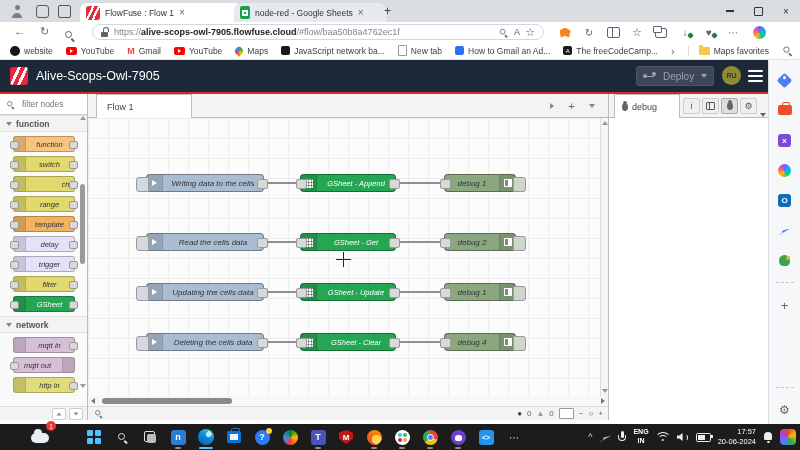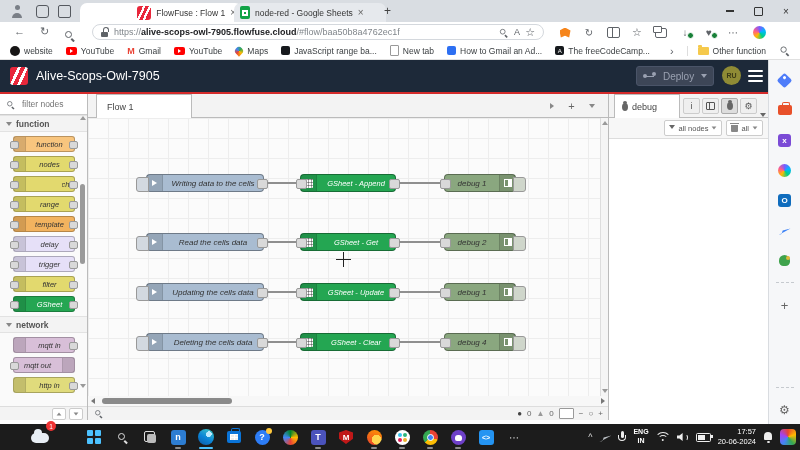--- a/index.html
+++ b/index.html
@@ -208,21 +208,21 @@
 </style>
 </head>
 <body>
 
 <div class="screen">
 
   <div class="tabstrip">
     <span class="person abs" style="left:10px;top:4px;"></span>
     <span class="ws-ico abs" style="left:36px;top:5px;"></span>
     <span class="ws-ico abs" style="left:58px;top:5px;border-radius:2px;"></span>
-    <div class="tab active" style="left:80px;width:150px;justify-content:flex-end;">
+    <div class="tab active" style="left:80px;width:150px;">
       <span class="ff-logo"></span>
       <span class="ttl">FlowFuse : Flow 1</span>
       <span class="tclose">×</span>
     </div>
     <div class="tab inactive" style="left:234px;width:140px;">
       <span class="sheets"></span>
       <span class="ttl">node-red - Google Sheets</span>
       <span class="tclose">×</span>
     </div>
     <span class="abs" style="left:384px;top:4px;font-size:12px;color:#444;">+</span>
@@ -289,38 +289,38 @@
     <span class="bm">
         <span class="yt"></span>
         <span>YouTube</span>
       </span>
     <span class="bm">
         <span class="pin"></span>
         <span>Maps</span>
       </span>
     <span class="bm">
         <span class="sq-dark"></span>
-        <span>JavaScript range ba...</span>
+        <span>JavaScript network ba...</span>
       </span>
     <span class="bm">
         <span class="page-ico"></span>
         <span>New tab</span>
       </span>
     <span class="bm">
         <span class="sq-blue"></span>
         <span>How to Gmail an Ad...</span>
       </span>
     <span class="bm">
         <span class="sq-dark">A</span>
         <span>The freeCodeCamp...</span>
       </span>
     <span style="margin-left:auto;color:#5f6368;font-size:11px;">›</span>
     <span class="bm" style="border-left:1px solid #ddd;padding-left:10px;">
         <span class="folder"></span>
-        <span>Other function</span>
+        <span>Maps favorites</span>
       </span>
     <span class="mag" style="transform:scale(.9);"></span>
   </div>
 
   <div class="nr-header">
     <span class="ff-logo abs" style="left:10px;top:7px;width:18px;height:18px;"></span>
     <span class="nr-title">Alive-Scops-Owl-7905</span>
     <div class="deploy">
       <span class="dep-ico">
           <i></i>
@@ -348,21 +348,21 @@
           <span>function</span>
         </div>
       <div class="pitem" style="background-color: rgb(248, 197, 126);">
           <span class="picon"></span>
           <span class="plabel">function</span>
           <i class="pport l"></i>
           <i class="pport r"></i>
         </div>
       <div class="pitem" style="background-color: rgb(226, 217, 110);">
           <span class="picon"></span>
-          <span class="plabel">nodes</span>
+          <span class="plabel">switch</span>
           <i class="pport l"></i>
           <i class="pport r"></i>
         </div>
       <div class="pitem" style="background-color: rgb(226, 217, 110); gap: 36px;">
           <span class="picon"></span>
           <span class="plabel">change</span>
           <i class="pport l"></i>
           <i class="pport r"></i>
         </div>
       <div class="pitem" style="background-color: rgb(226, 217, 110);">
@@ -597,32 +597,20 @@
         <span class="sb-btn" style="right:68px;">i</span>
         <span class="sb-btn" style="right:49px;">
             <span class="book"></span>
           </span>
         <span class="sb-btn pressed" style="right:30px;">
             <span class="bug"></span>
           </span>
         <span class="sb-btn" style="right:11px;">⚙</span>
         <span class="abs" style="right:2px;top:9px;color:#666;"><span class="tr d"></span></span>
       </div>
-      <div class="sb-filterrow">
-        <span class="sb-fbtn">
-          <span class="funnel"></span>
-          <span>all nodes</span>
-          <span class="tr d" style="transform:scale(.8);color:#888;"></span>
-        </span>
-        <span class="sb-fbtn">
-          <span class="trash"></span>
-          <span>all</span>
-          <span class="tr d" style="transform:scale(.8);color:#888;"></span>
-        </span>
-      </div>
       <div class="abs" style="left:0;top:45px;width:159px;height:281px;background:#fff;"></div>
     </div>
   </div>
 
   <div class="abs" style="left:0;top:420px;width:768px;height:4px;background:#fff;"></div>
 
   <div class="edgestrip">
     <span class="es-ico">
         <span class="tag"></span>
       </span>

